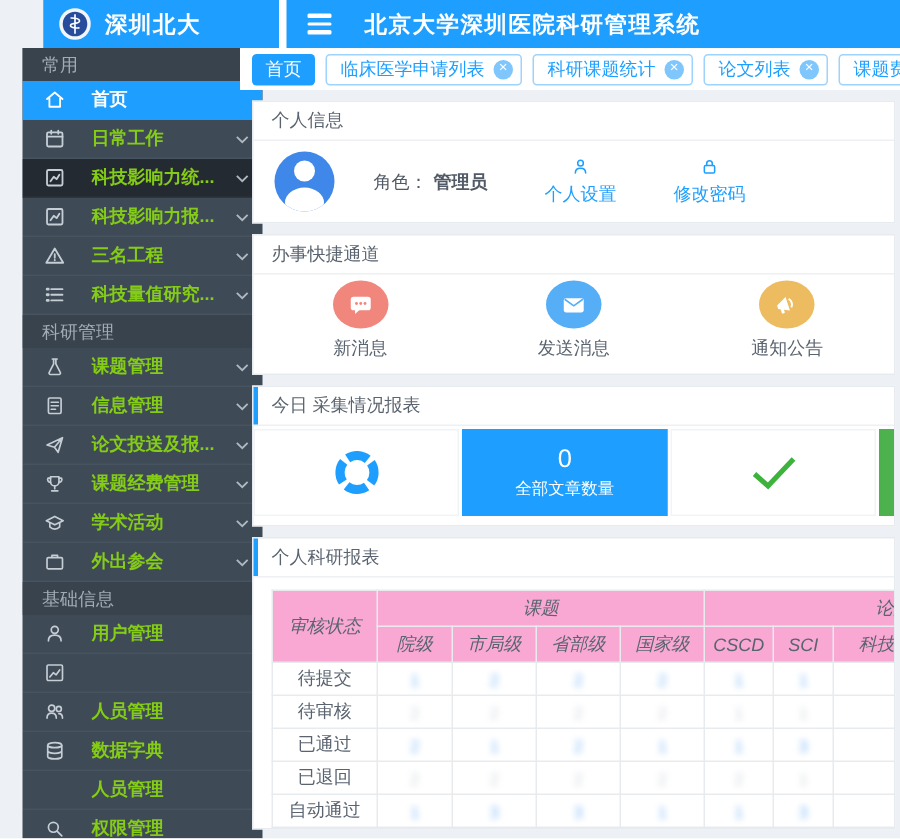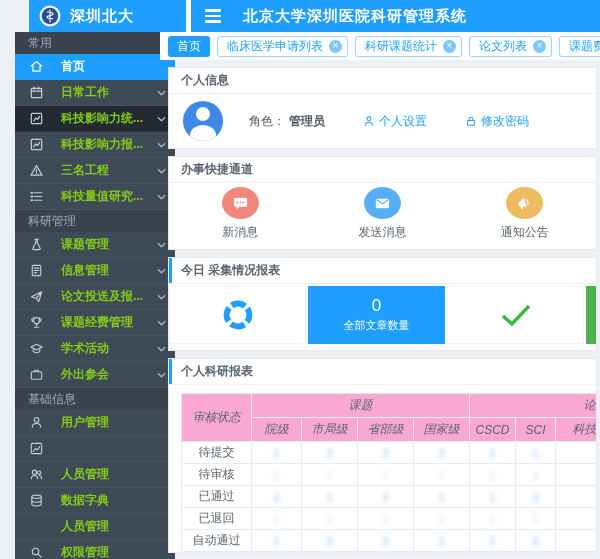--- a/index.html
+++ b/index.html
@@ -30,31 +30,31 @@
   
   .main { position:absolute; left:160px; top:32px; width:440px; height:527px; display:flex; flex-direction:column; }
   .tabbar { height:28px; background:#fff; display:flex; align-items:center; padding-left:8px; overflow:hidden; flex:0 0 28px; }
   .tab { display:inline-flex; align-items:center; height:21px; padding:0 9px; margin-right:7px; font-size:12px; border-radius:3px; white-space:nowrap; cursor:pointer; }
   .tab.active { background:#1e9fff; color:#fff; }
   .tab.closable { border:1px solid #9ed3fd; color:#1e9fff; background:#fff; padding-right:5px; }
   .tab-close { width:13px; height:13px; border-radius:50%; background:#7ec6fb; color:#fff; font-size:10px; line-height:12px; text-align:center; margin-left:6px; cursor:pointer; }
 
   .content { flex:1; padding:7px 3px 0 8px; overflow:hidden; }
   .panel { background:#fff; border:1px solid #e7eaee; margin-bottom:7px; }
-  .panel-title { height:26px; display:flex; align-items:center; padding-left:12px; font-size:12px; color:#5a6470; border-bottom:1px solid #eef0f3; position:relative;font-weight:bold; }
+  .panel-title { height:26px; display:flex; align-items:center; padding-left:12px; font-size:12px; color:#5a6470; border-bottom:1px solid #eef0f3; position:relative; }
   .panel.accent .panel-title::before { content:""; position:absolute; left:0; top:0; width:3px; height:100%; background:#1e9fff; }
 
   
   .pi-body { display:flex; align-items:center; height:54px; padding-left:14px; }
   .avatar { width:40px; height:40px; border-radius:50%; background:#3f87e8; position:relative; overflow:hidden; flex:0 0 40px; }
   .avatar::before { content:""; position:absolute; top:6px; left:13px; width:14px; height:14px; border-radius:50%; background:#fff; }
   .avatar::after { content:""; position:absolute; top:24px; left:7px; width:26px; height:20px; border-radius:50%; background:#fff; }
   .role { margin-left:26px; font-size:12px; color:#515a66; }
   .role b { font-weight:bold; margin-left:4px; }
-  .pi-link { margin-left:38px; font-size:12px; color:#1e9fff; display:inline-flex; align-items:center; gap:4px; cursor:pointer; text-decoration:none; }
+  .pi-link { margin-left:38px; font-size:12px; color:#1e9fff; display:inline-flex; align-items:center; gap:4px; cursor:pointer; text-decoration:none;flex-direction:column; }
 
   
   .qc-body { display:flex; height:66px; padding:4px 0 8px; }
   .qc-item { flex:1; display:flex; flex-direction:column; align-items:center; justify-content:center; cursor:pointer; }
   .qc-circle { width:37px; height:37px; border-radius:50%; display:flex; align-items:center; justify-content:center; }
   .qc-label { margin-top:5px; font-size:12px; color:#5a6470; }
 
   
   .tr-body { display:flex; gap:2px; padding:2px 0 6px; height:66px; overflow:hidden; }
   .tr-card { flex:0 0 137px; display:flex; flex-direction:column; align-items:center; justify-content:center; background:#fff; border:1px solid #f1f3f5; }

